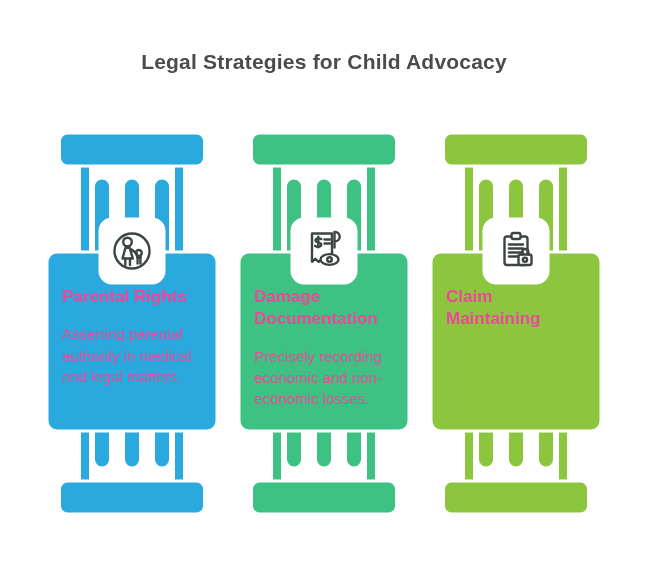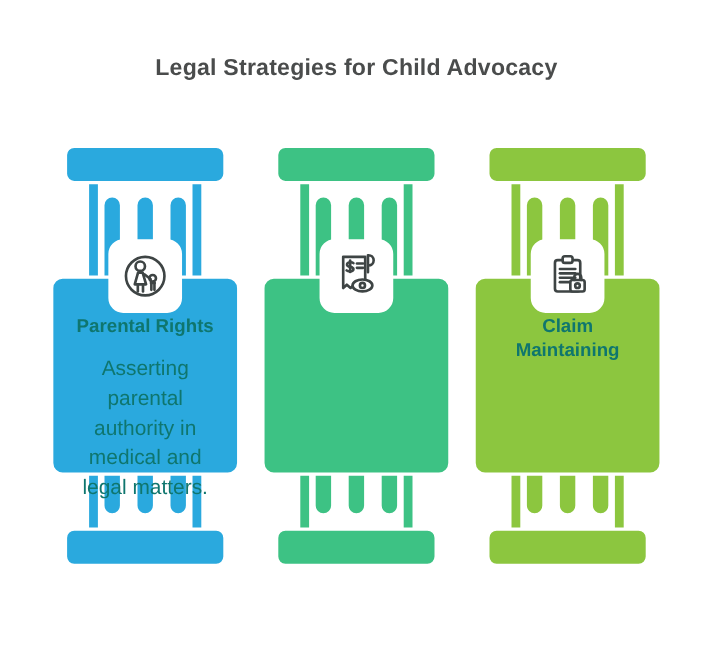--- a/index.html
+++ b/index.html
@@ -31,31 +31,30 @@
   }
   .pillar svg { position: absolute; top: 0; left: 0; }
   #pillar-0 { left: 44px; }
   #pillar-1 { left: 236px; }
   #pillar-2 { left: 428px; }
   .card-text {
     position: absolute;
     top: 155px;
     left: 18px;
     width: 140px;
-    text-align: center;
-    color: #0f766e;
+    color: #ec4899;
   }
   .card-title {
     font-size: 17px;
     font-weight: 700;
     line-height: 1.32;
     margin: 0;
   }
   .card-desc {
-    font-size: 19px;
+    font-size: 15px;
     font-weight: 400;
     line-height: 1.42;
     margin: 15px 0 0 0;
   }
 </style>
 </head>
 <body>
 
 <div class="canvas">
 
@@ -110,20 +109,24 @@
         <path d="M32,6.5 V34.8 L28.7,31.8 L25.3,34.8 L22,31.8 L18.7,34.8 L15.3,31.8 L12,34.8 V6.5 Z"></path>
         <path d="M34.5,20.5 V5 h0.5 a4.7,4.7 0 0 1 0,9.4 h-0.5"></path>
         <path d="M18.3,9.8 V20.2"></path>
         <path d="M21.3,12.2 c-1.2,-1.1 -5.8,-1.4 -5.8,1.4 c0,2.6 5.8,1.4 5.8,4 c0,2.8 -4.8,2.6 -6.2,1.2"></path>
         <path d="M24.5,12.5 h5.5"></path>
         <path d="M24.5,16.5 h5.5"></path>
         <ellipse cx="29.5" cy="32.5" rx="9" ry="5.4" fill="#FFFFFF"></ellipse>
         <circle cx="29.5" cy="32.5" r="2.3"></circle>
       </g>
     </svg>
+    <div class="card-text">
+      <div class="card-title">Damage Documentation</div>
+      <div class="card-desc">Precisely recording economic and non-economic losses.</div>
+    </div>
   </div>
 
   <div class="pillar" id="pillar-2">
     <svg width="176" height="385" viewBox="0 0 176 385">
       <g stroke="#FFFFFF" stroke-width="3" fill="#8CC63F">
         <rect x="35.5" y="25" width="11" height="330"></rect>
         <rect x="129.5" y="25" width="11" height="330"></rect>
         <rect x="49.5" y="47" width="17" height="290" rx="8.5"></rect>
         <rect x="79.5" y="47" width="17" height="290" rx="8.5"></rect>
         <rect x="109.5" y="47" width="17" height="290" rx="8.5"></rect>

